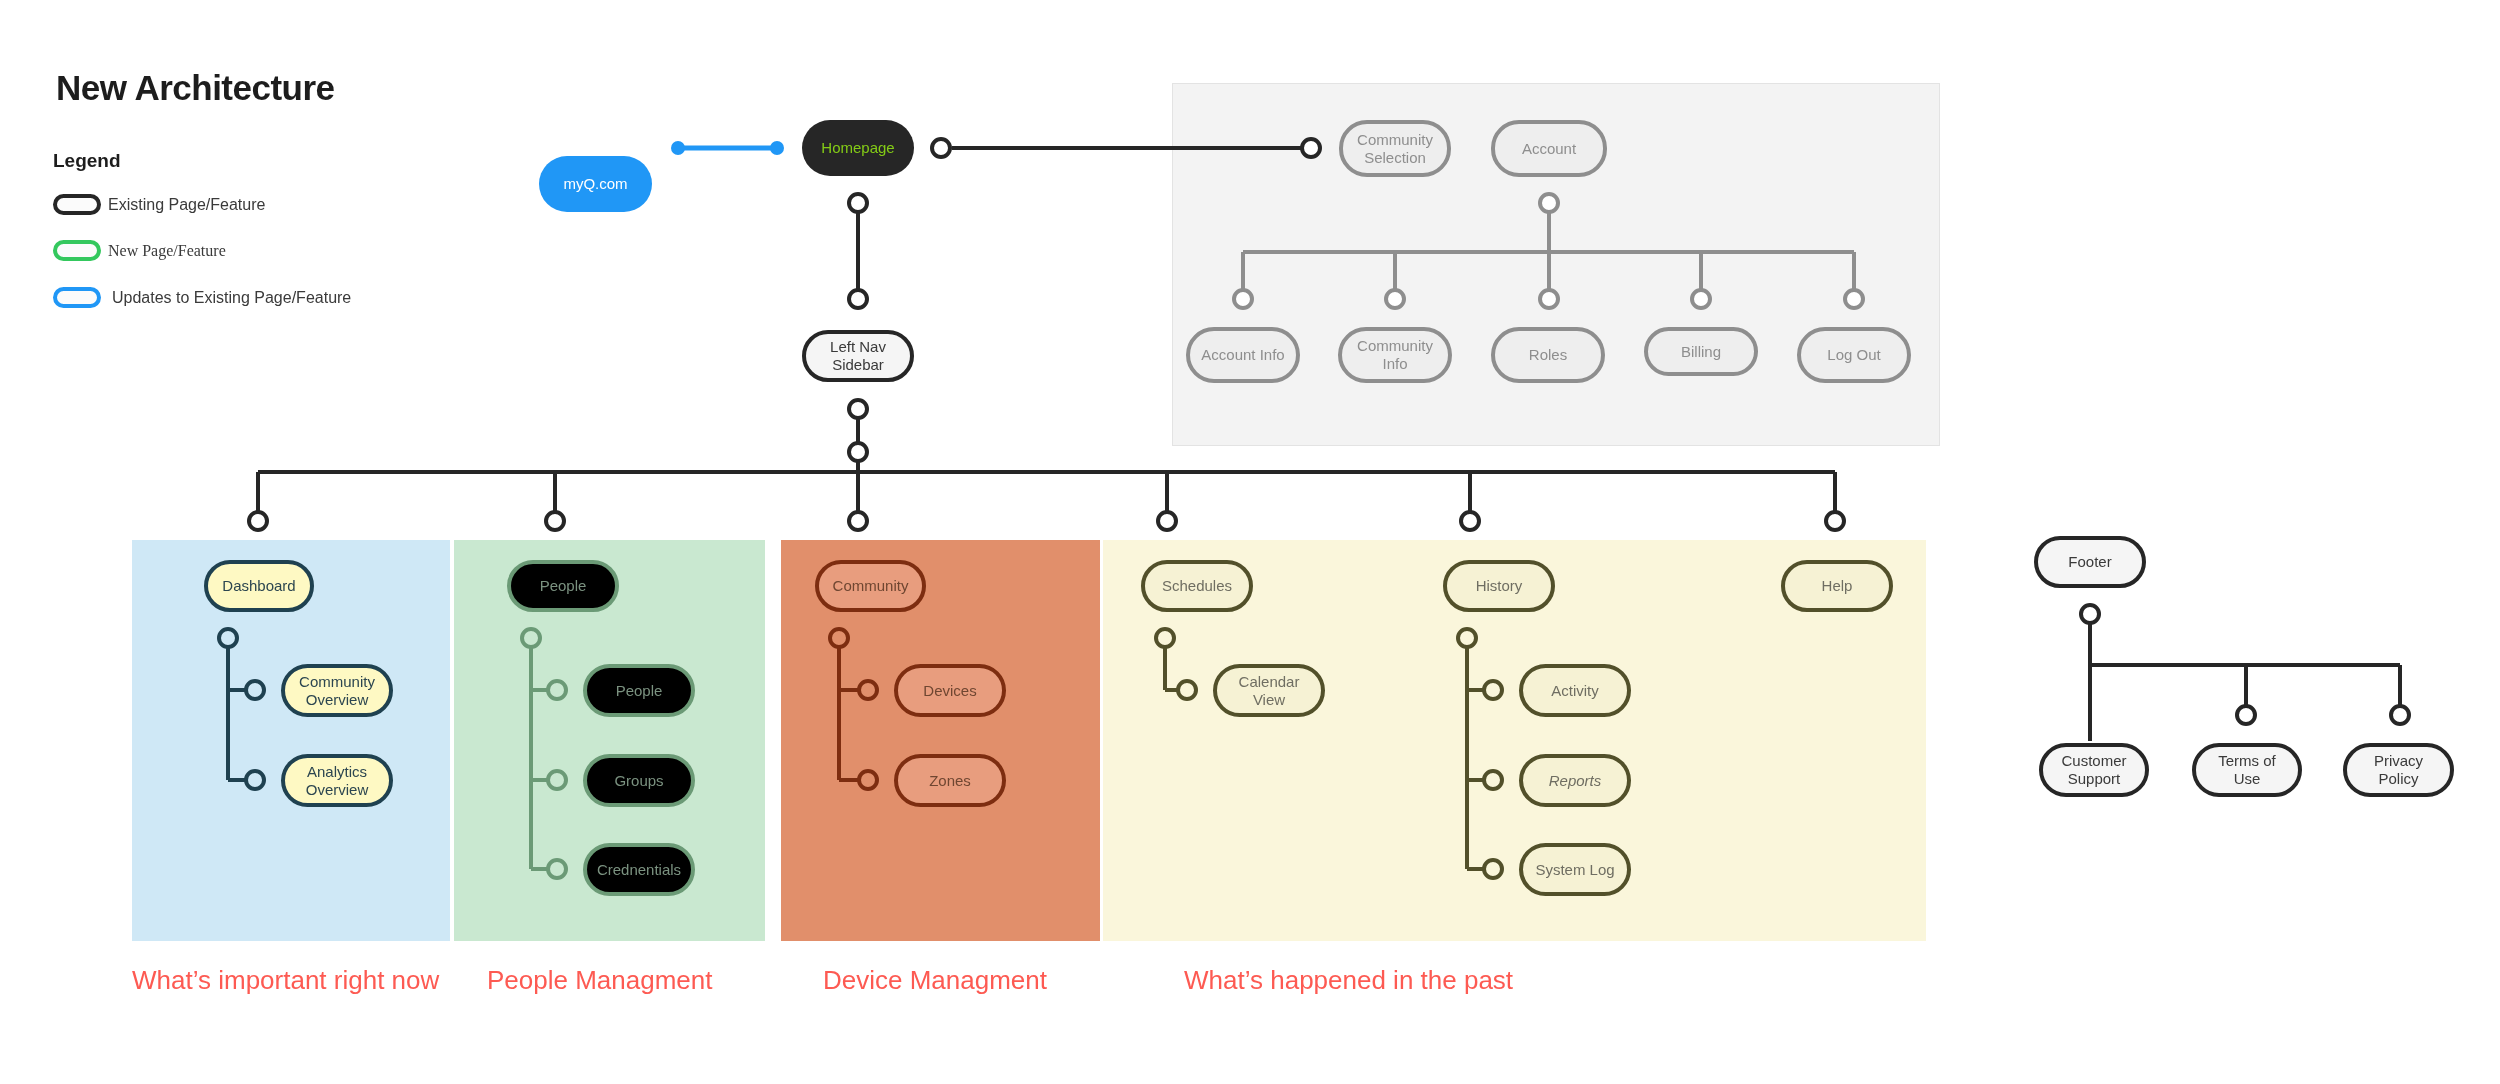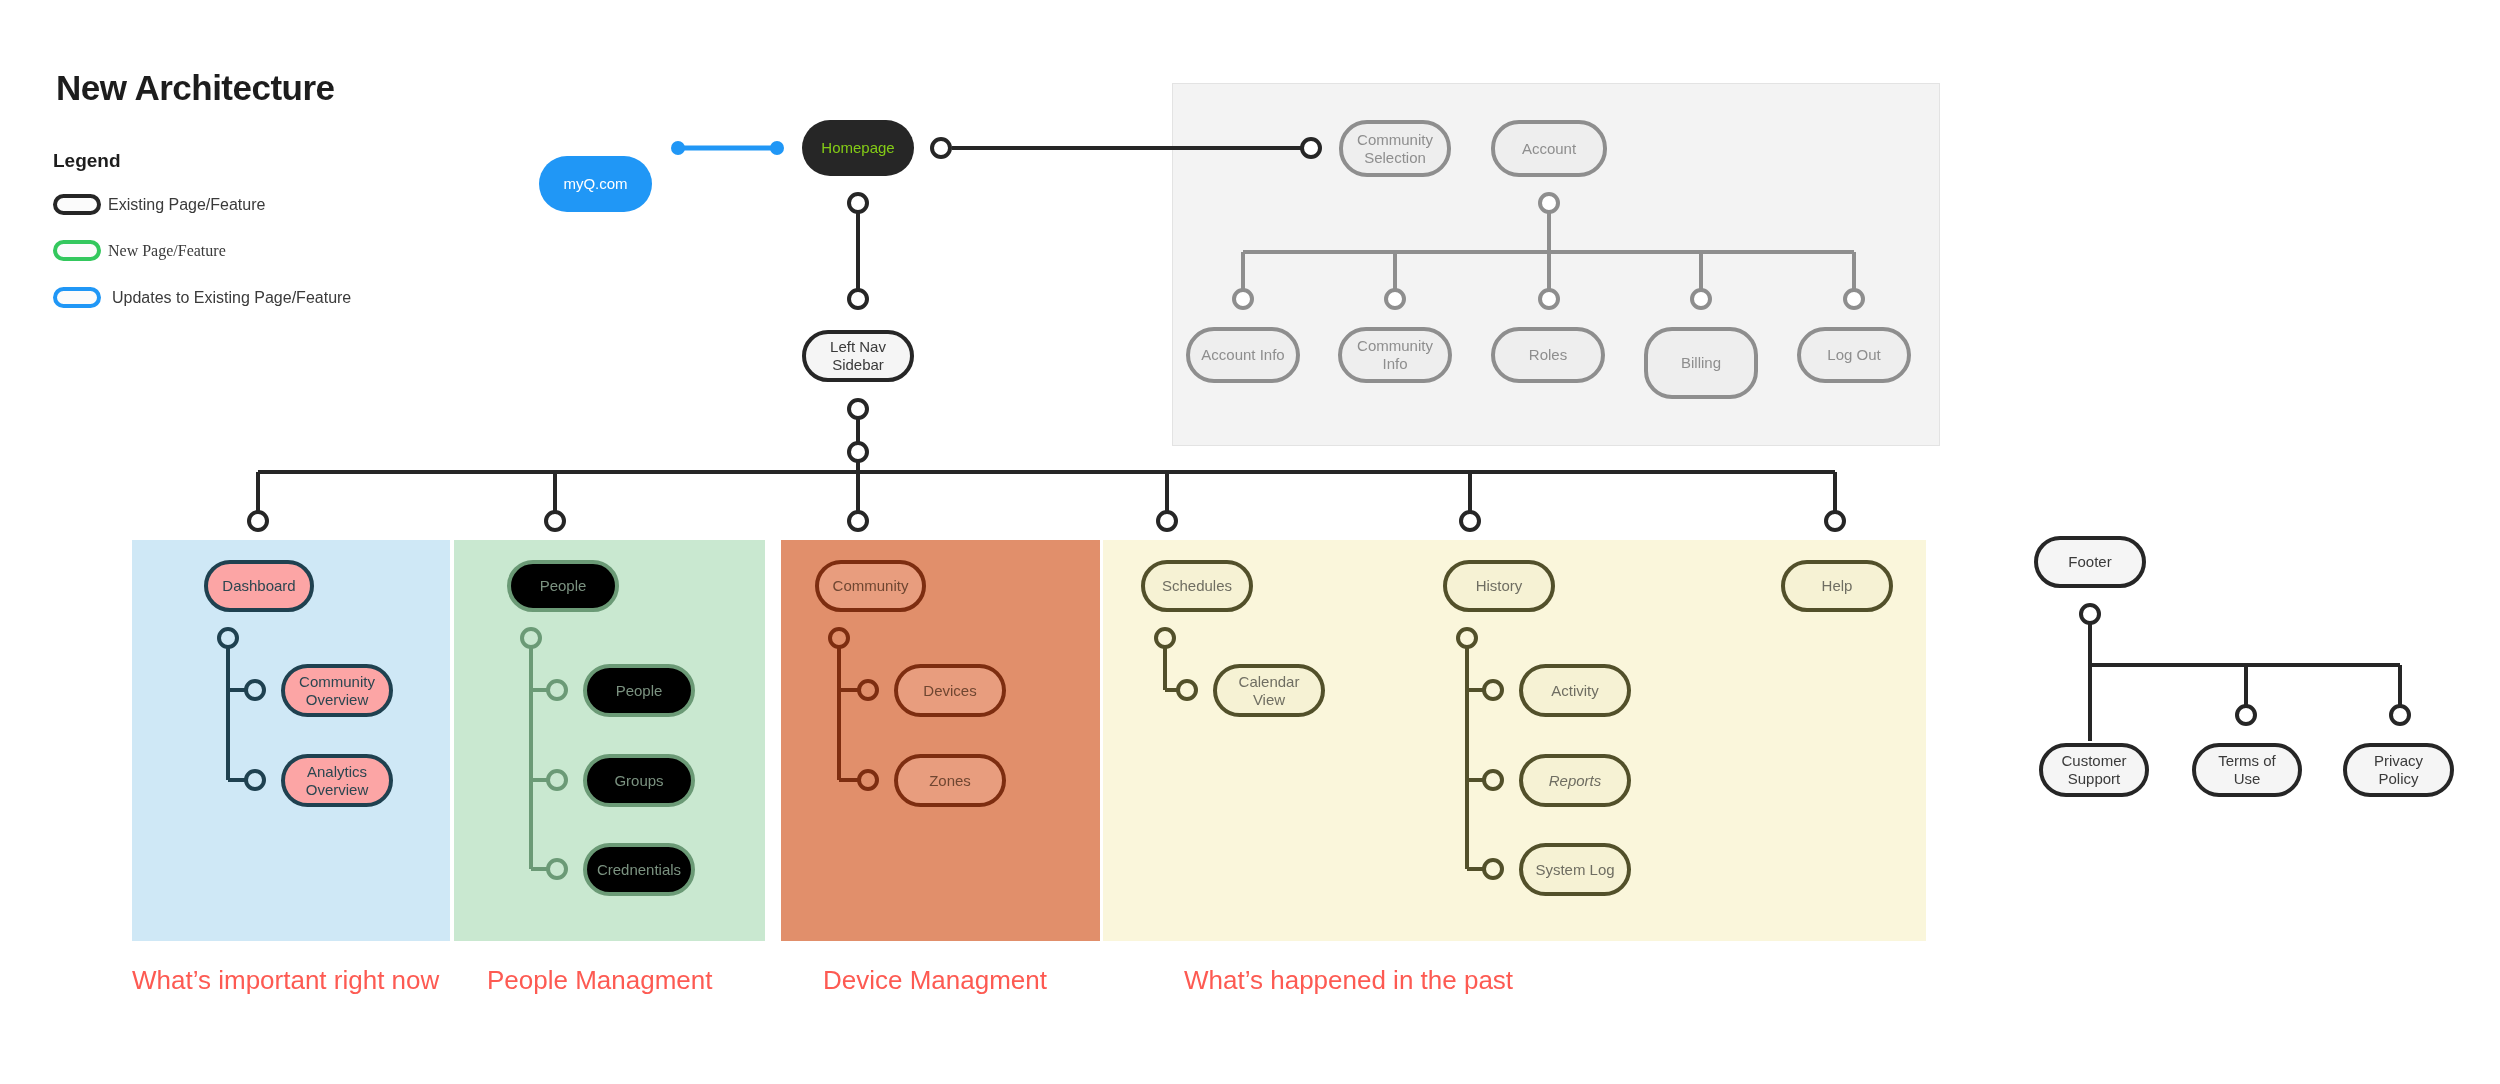--- a/index.html
+++ b/index.html
@@ -8,21 +8,21 @@
   .title{position:absolute;left:56px;top:68px;font-size:35px;font-weight:700;color:#1d1d1d;letter-spacing:-0.5px;}
   .legend-heading{position:absolute;left:53px;top:150px;font-size:19px;font-weight:700;color:#1d1d1d;}
   .legend-item-label{position:absolute;font-size:16px;color:#3a3a3a;}
   .legend-pill{position:absolute;width:48px;height:21px;border-radius:12px;background:#fbfbfb;box-sizing:border-box;}
   .pill{position:absolute;display:flex;align-items:center;justify-content:center;text-align:center;
         font-size:15px;line-height:1.18;border-radius:28px;box-sizing:border-box;padding:4px 8px;}
   .p-black{background:#f5f5f5;border:4px solid #262626;color:#3a3a3a;}
   .p-gray{background:#eeeeee;border:4px solid #8e8e8e;color:#8e8e8e;}
   .p-fillblue{background:#2097f6;color:#ffffff;}
   .p-fillblack{background:#262626;color:#84cc16;}
-  .p-blue{background:#fca5a5;border:4px solid #1f4150;color:#2c4650;}
+  .p-blue{background:#fef9c3;border:4px solid #1f4150;color:#2c4650;}
   .p-green{background:#000000;border:4px solid #6b9a76;color:#7b9280;}
   .p-orange{background:#e89d7e;border:4px solid #7d2d10;color:#6f4631;}
   .p-yellow{background:#f6f2d4;border:4px solid #52502a;color:#6f6e62;}
   .panel{position:absolute;left:1172px;top:83px;width:768px;height:363px;background:#f3f3f3;border:1px solid #e3e3e3;box-sizing:border-box;}
   .section-box{position:absolute;top:540px;height:401px;}
   .box-blue{left:132px;width:318px;background:#cfe8f6;}
   .box-green{left:454px;width:311px;background:#c9e8d0;}
   .box-orange{left:781px;width:319px;background:#e18f6b;}
   .box-yellow{left:1103px;width:823px;background:#faf6db;}
   .red-note{position:absolute;color:#fd5a52;font-size:26px;line-height:1.3;}
@@ -168,21 +168,21 @@
 
   <div class="pill p-fillblue" style="left:539px;top:120px;width:113px;height:56px;margin-top:36px;">myQ.com</div>
   <div class="pill p-fillblack" style="left:802px;top:120px;width:112px;height:56px;">Homepage</div>
   <div class="pill p-black" style="left:802px;top:330px;width:112px;height:52px;">Left Nav Sidebar</div>
 
   <div class="pill p-gray" style="left:1339px;top:120px;width:112px;height:57px;">Community Selection</div>
   <div class="pill p-gray" style="left:1491px;top:120px;width:116px;height:57px;">Account</div>
   <div class="pill p-gray" style="left:1186px;top:327px;width:114px;height:56px;">Account Info</div>
   <div class="pill p-gray" style="left:1338px;top:327px;width:114px;height:56px;">Community Info</div>
   <div class="pill p-gray" style="left:1491px;top:327px;width:114px;height:56px;">Roles</div>
-  <div class="pill p-gray" style="left:1644px;top:327px;width:114px;height:72px;">Billing</div>
+  <div class="pill p-gray" style="left:1644px;top:327px;width:114px;height:49px;">Billing</div>
   <div class="pill p-gray" style="left:1797px;top:327px;width:114px;height:56px;">Log Out</div>
 
 
   <div class="pill p-blue" style="left:204px;top:560px;width:110px;height:52px;">Dashboard</div>
   <div class="pill p-blue" style="left:281px;top:664px;width:112px;height:53px;">Community Overview</div>
   <div class="pill p-blue" style="left:281px;top:754px;width:112px;height:53px;">Analytics Overview</div>
 
   <div class="pill p-green" style="left:507px;top:560px;width:112px;height:52px;">People</div>
   <div class="pill p-green" style="left:583px;top:664px;width:112px;height:53px;">People</div>
   <div class="pill p-green" style="left:583px;top:754px;width:112px;height:53px;">Groups</div>

